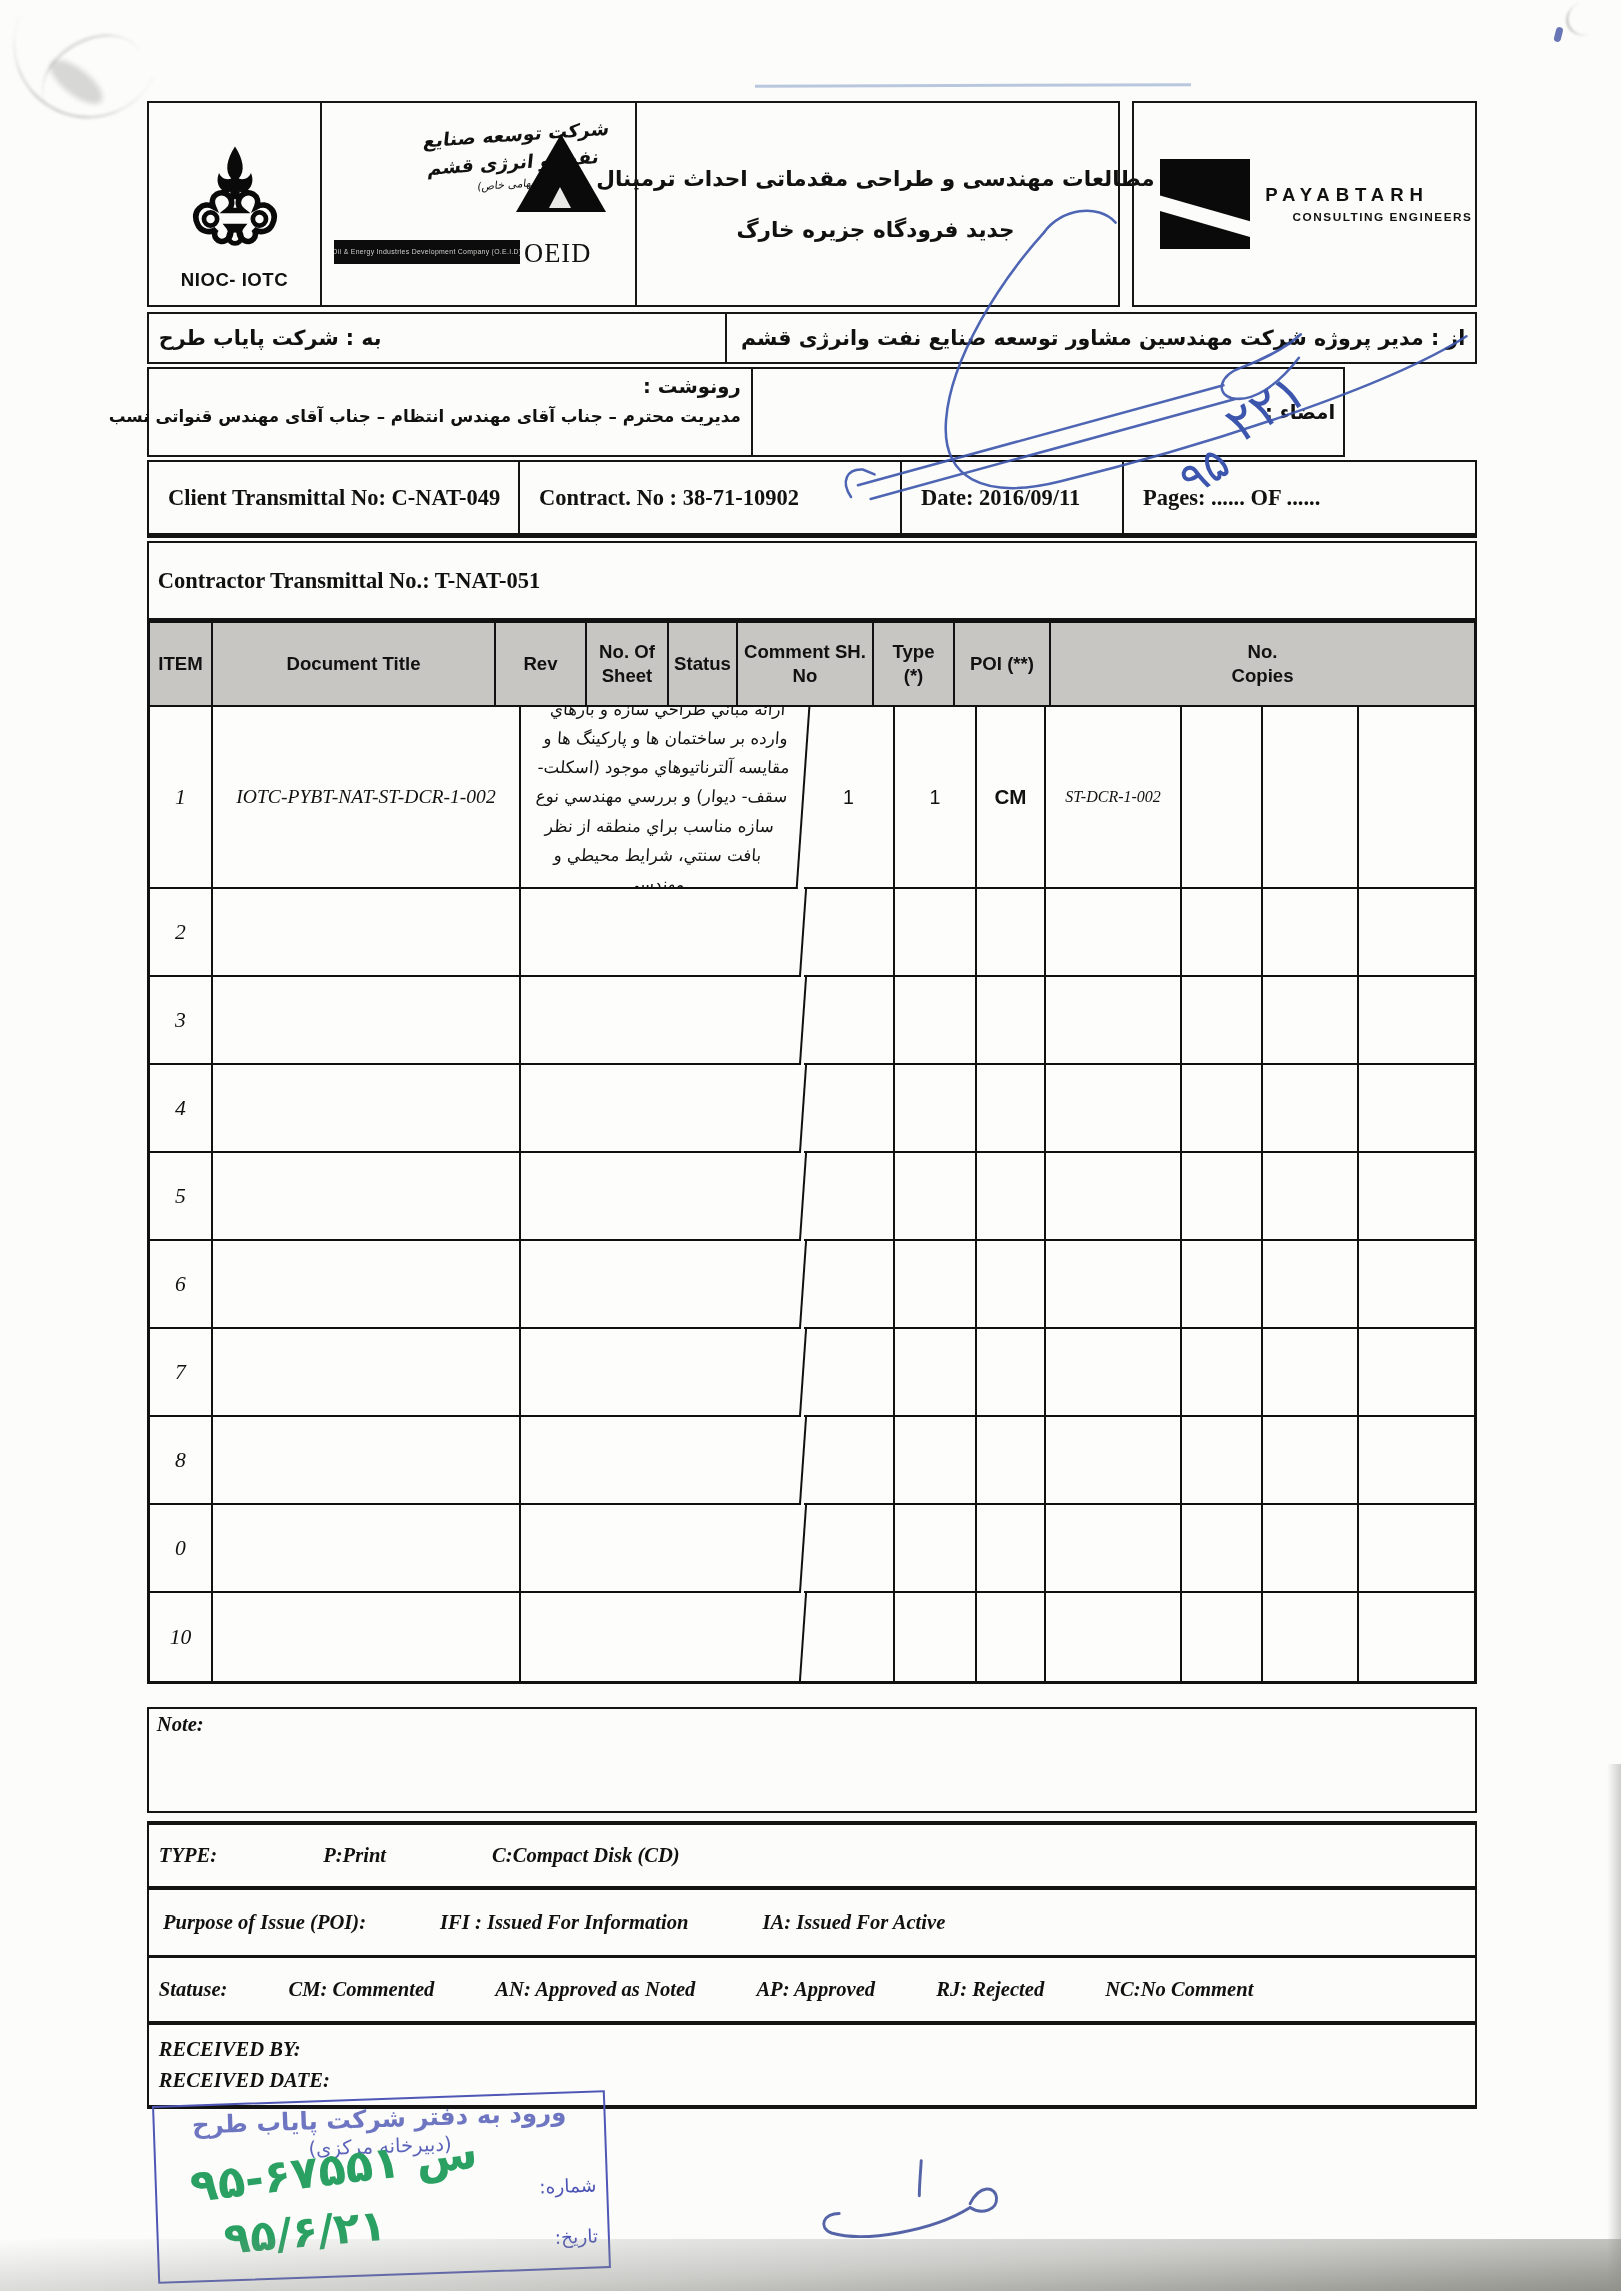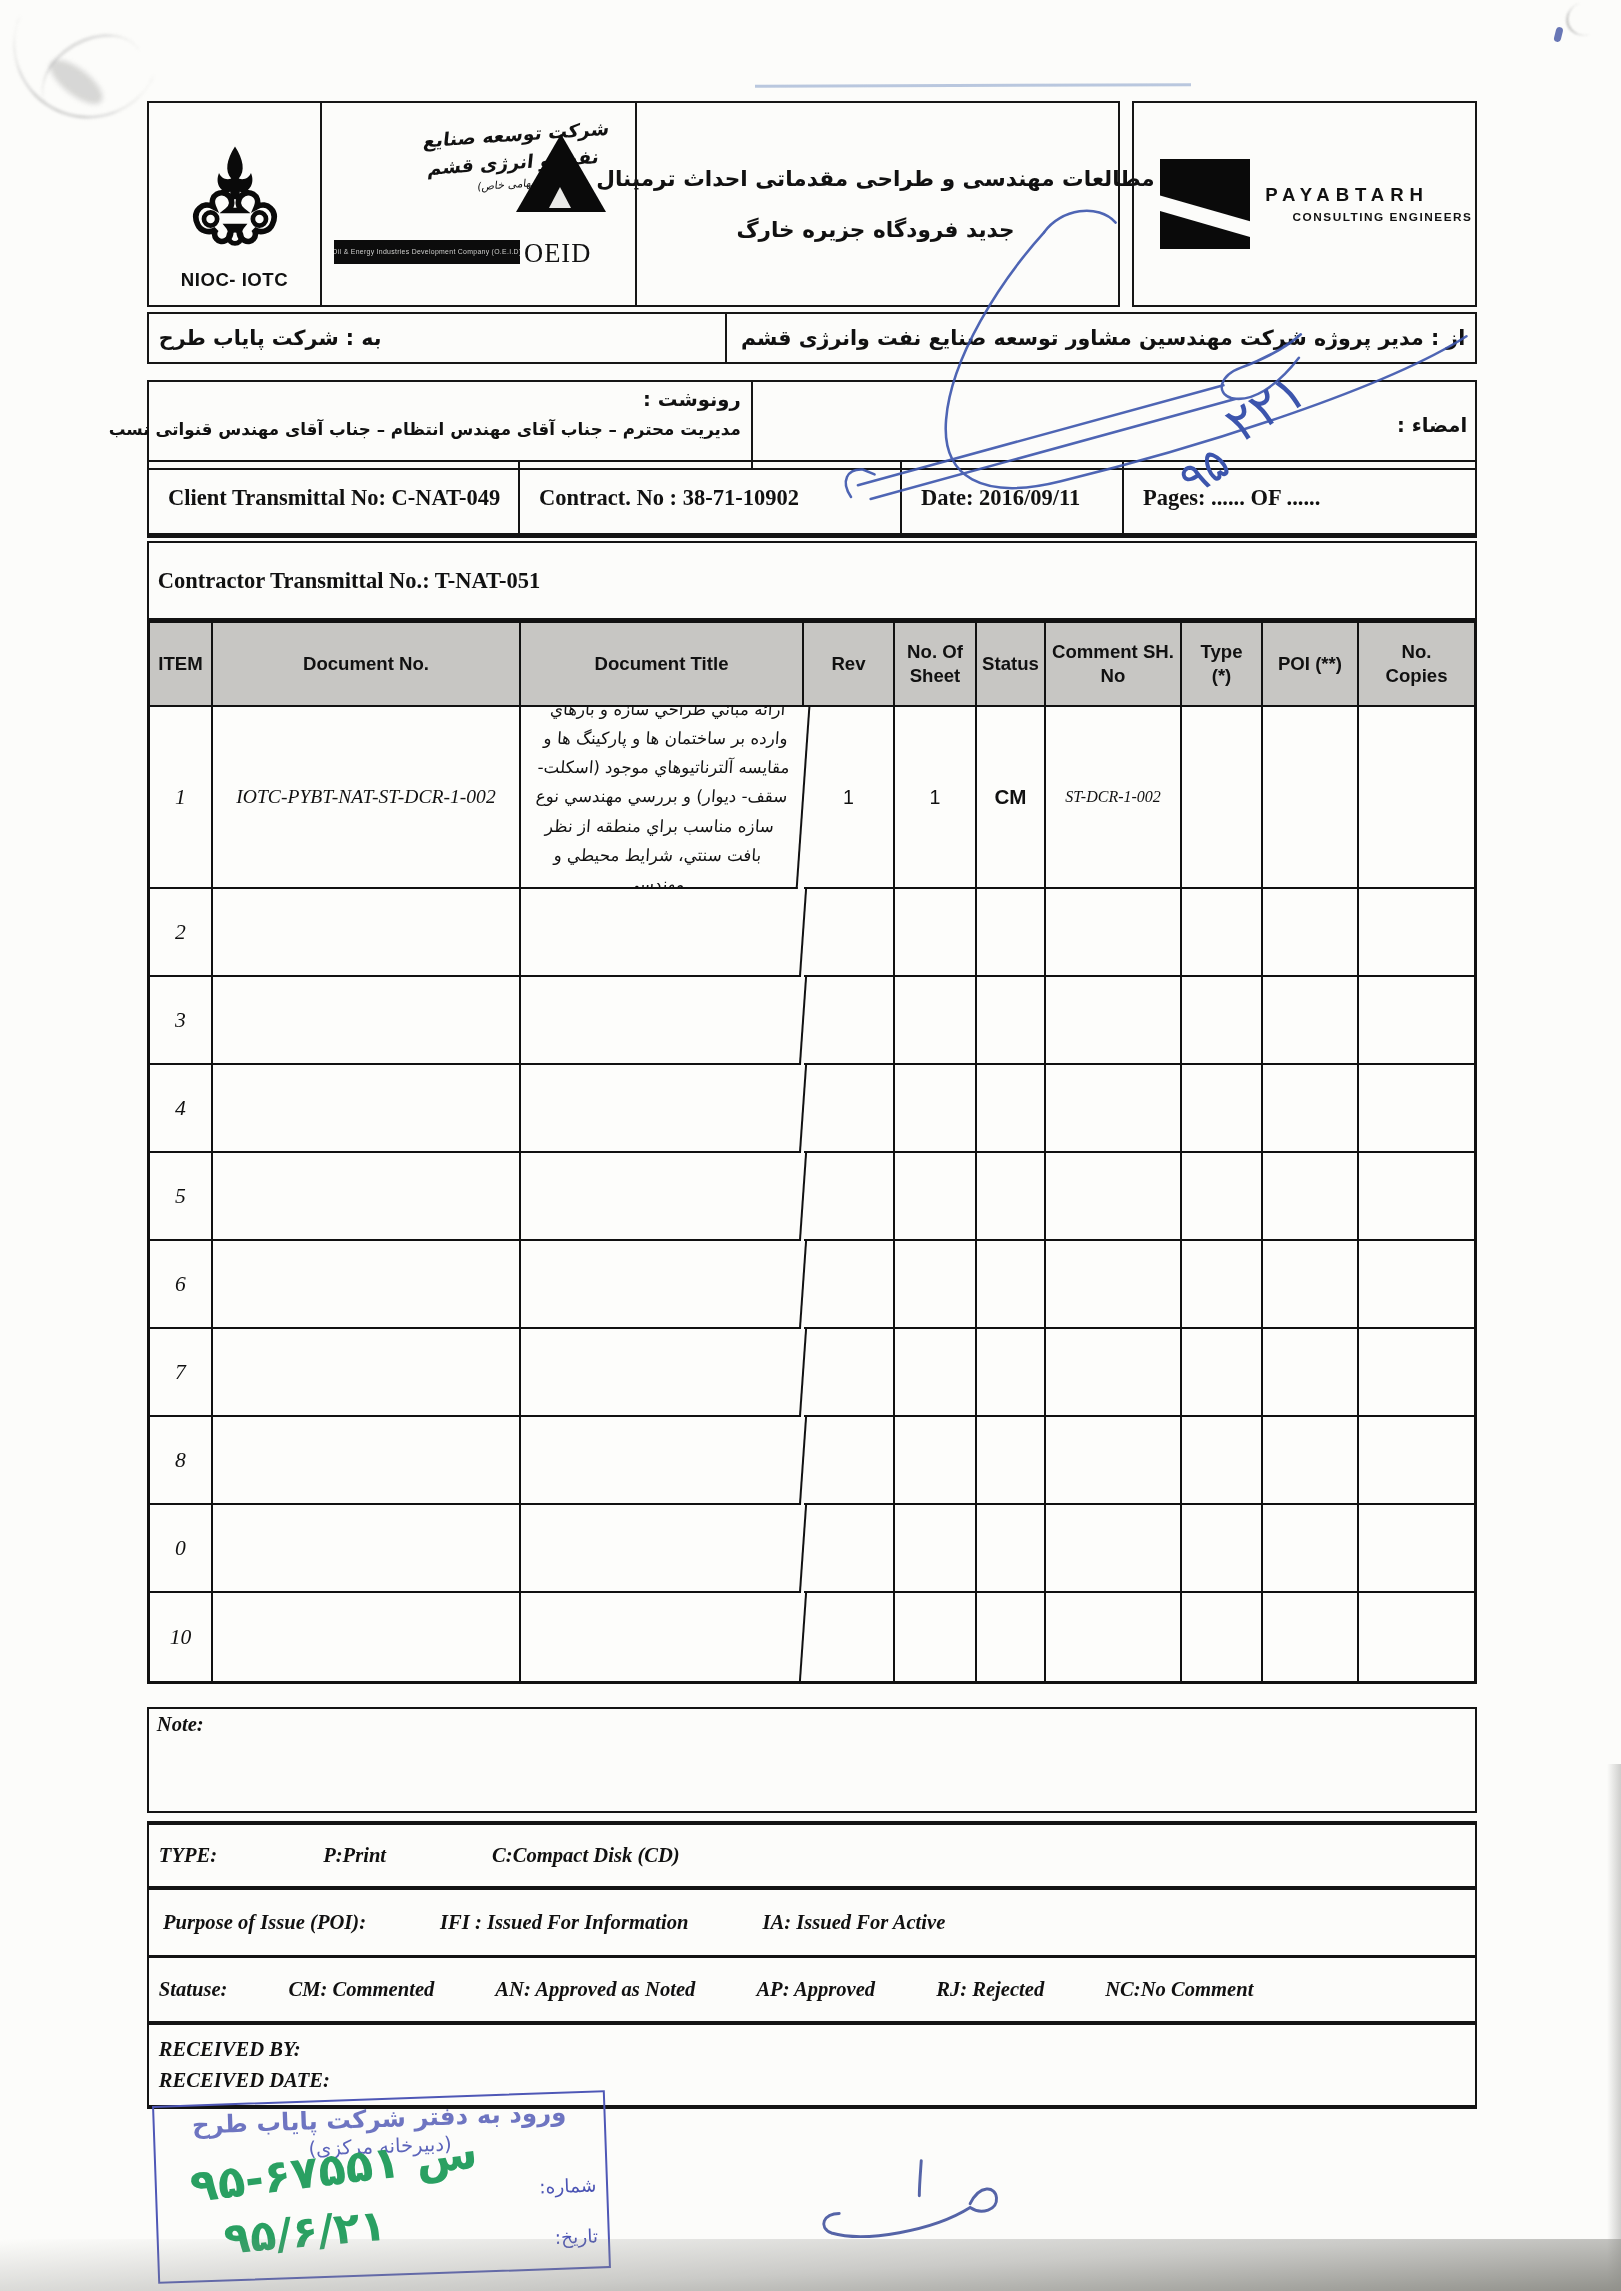--- a/index.html
+++ b/index.html
@@ -39,21 +39,21 @@
   #payab-slash{position:absolute;left:-13.7px;top:51px;width:127px;height:14.7px;background:#fcfcfa;transform:rotate(16deg);}
   #payab-text{margin-left:15.7px;font-family:"Liberation Sans",sans-serif;}
   #payab-name{font-weight:700;font-size:18.6px;letter-spacing:5.9px;}
   #payab-sub{font-weight:700;font-size:11.8px;letter-spacing:1.5px;margin-top:3.9px;margin-left:27.4px;}
 
   
   #row-to-from{left:147px;top:312px;width:1330px;height:52px;display:flex;border:2.9px solid #161616;}
   #cell-to{width:556px;border-right:2.9px solid #161616;display:flex;align-items:center;justify-content:flex-end;padding:0 9.8px;direction:rtl;}
   #cell-from{flex:1;display:flex;align-items:center;justify-content:flex-start;padding:0 9.8px;direction:rtl;}
   .fa-bold{font-family:"DejaVu Sans",sans-serif;font-weight:700;font-size:20.6px;white-space:nowrap;}
-  #row-copy-sign{left:147px;top:367px;width:1330px;height:90px;display:flex;border:2.9px solid #161616;margin-top:13px;}
+  #row-copy-sign{left:147px;top:367px;width:1198px;height:90px;display:flex;border:2.9px solid #161616;}
   #cell-copy{width:582px;border-right:2.9px solid #161616;direction:rtl;padding:5.9px 9.8px;}
   #copy-label{font-family:"DejaVu Sans",sans-serif;font-weight:700;font-size:19.6px;}
   #copy-text{font-family:"DejaVu Sans",sans-serif;font-weight:700;font-size:16.7px;margin-top:7.8px;white-space:nowrap;}
   #cell-sign{flex:1;direction:rtl;display:flex;align-items:center;padding:0 7.8px;}
   #sign-label{font-family:"DejaVu Sans",sans-serif;font-weight:700;font-size:19.6px;}
 
   
   #row-client{left:147px;top:460px;width:1330px;height:78px;display:flex;border:2.9px solid #141414;border-bottom-width:5.9px;}
   #row-client .tcell{display:flex;align-items:center;padding-left:19px;font-weight:700;font-size:22.5px;border-right:2.9px solid #141414;box-sizing:border-box;white-space:nowrap;}
   #cell-clientno{width:371px;}
@@ -188,21 +188,20 @@
     <div class="tcell" id="cell-clientno">Client  Transmittal  No: C-NAT-049</div>
     <div class="tcell" id="cell-contractno">Contract. No : 38-71-10902</div>
     <div class="tcell" id="cell-date">Date: 2016/09/11</div>
     <div class="tcell" id="cell-pages">Pages: ......   OF ......</div>
   </div>
   <div class="abs" id="row-contractor">Contractor Transmittal No.:  T-NAT-051</div>
 
   <div class="abs" id="doc-table">
     <div class="t-row t-head" id="table-head">
         <div class="t-cell c-item">ITEM</div>
-        <div class="t-cell c-doc_no">Document No.</div>
         <div class="t-cell c-title">Document Title</div>
         <div class="t-cell c-rev">Rev</div>
         <div class="t-cell c-sheets">No. Of
 Sheet</div>
         <div class="t-cell c-status">Status</div>
         <div class="t-cell c-comment">Comment SH.
 No</div>
         <div class="t-cell c-type">Type
 (*)</div>
         <div class="t-cell c-poi">POI   (**)</div>

